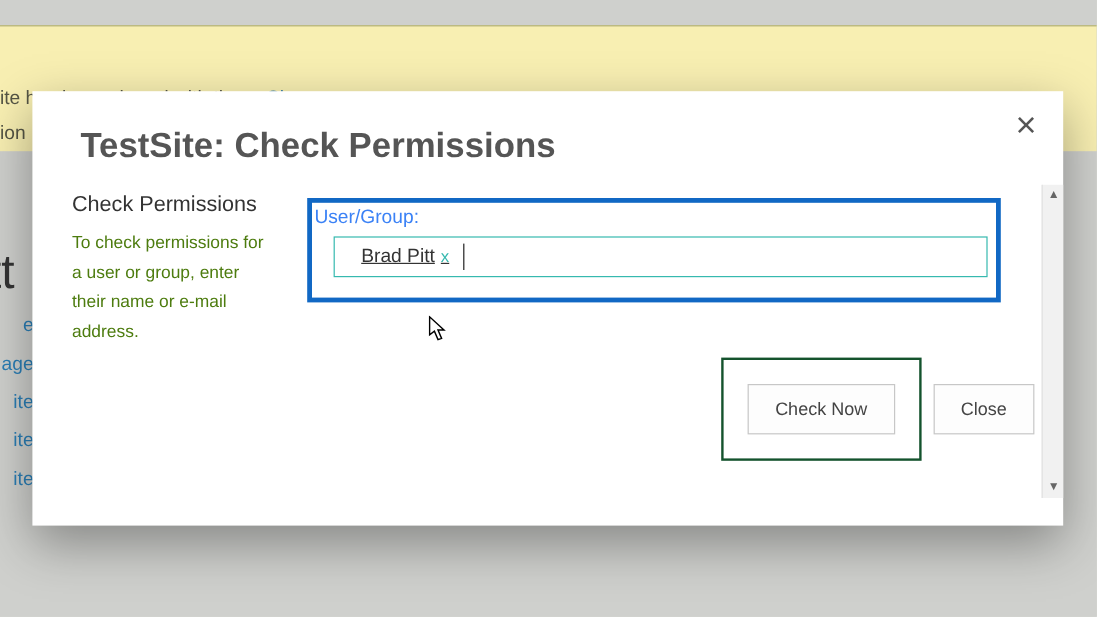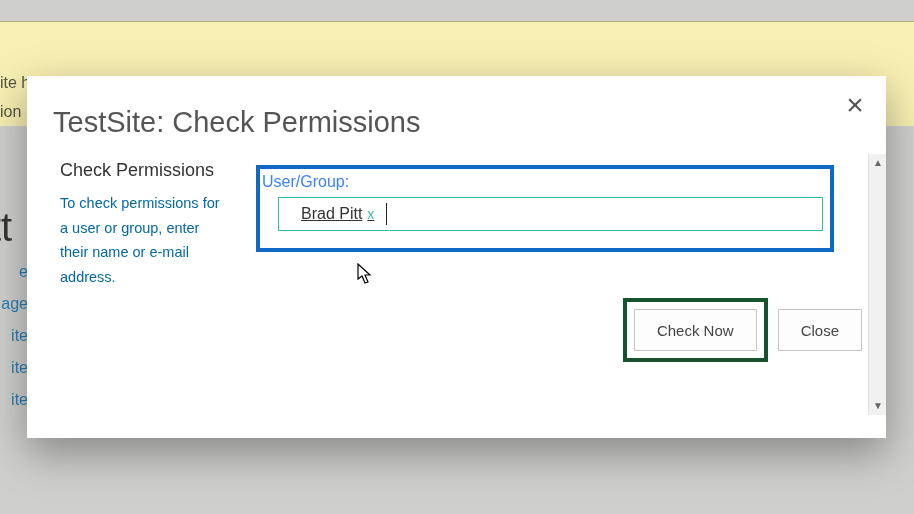--- a/index.html
+++ b/index.html
@@ -55,23 +55,23 @@
   
   .modal {
     position: absolute;
     top: 76px; left: 27px;
     width: 859px; height: 362px;
     background: #fff;
     box-shadow: 0 15px 40px rgba(0,0,0,0.35);
   }
   .modal-title {
     position: absolute;
-    left: 26px; top: 30px;
+    left: 40px; top: 30px;
     font-size: 29px;
-    font-weight: 400;
+    font-weight: 700;
     color: #555;
   }
   .close-x {
     position: absolute;
     right: 16px; top: 14px;
     width: 30px; height: 30px;
     cursor: pointer;
     color: #555;
     font-size: 30px;
     line-height: 30px;
@@ -84,21 +84,21 @@
     width: 170px;
   }
   .left-col .left-title {
     font-size: 18px;
     color: #333;
     font-weight: 400;
     margin-bottom: 10px;
   }
   .left-col .left-desc {
     font-size: 14.5px;
-    color: #0369a1;
+    color: #4d7c0f;
     line-height: 1.7;
     font-weight: 400;
   }
 
   
   .highlight-box {
     position: absolute;
     left: 229px; top: 89px;
     width: 578px; height: 87px;
     border: 4px solid #1168c4;
@@ -156,22 +156,22 @@
     height: 42px;
     padding: 0 22px;
     background: #fdfdfd;
     border: 1px solid #c7c7c7;
     color: #444;
     font-size: 15px;
     cursor: pointer;
     font-family: inherit;
   }
   .btn-highlight-wrap {
-    border: 4px solid #14532d;
-    padding: 7px;
+    border: 2px solid #14532d;
+    padding: 20px;
     display: inline-block;
   }
   .btn-highlight-wrap .btn { margin: 0; }
 
   
   .modal-scrollbar {
     position: absolute;
     right: 0; top: 78px;
     width: 18px; height: 261px;
     background: #f1f1f1;

